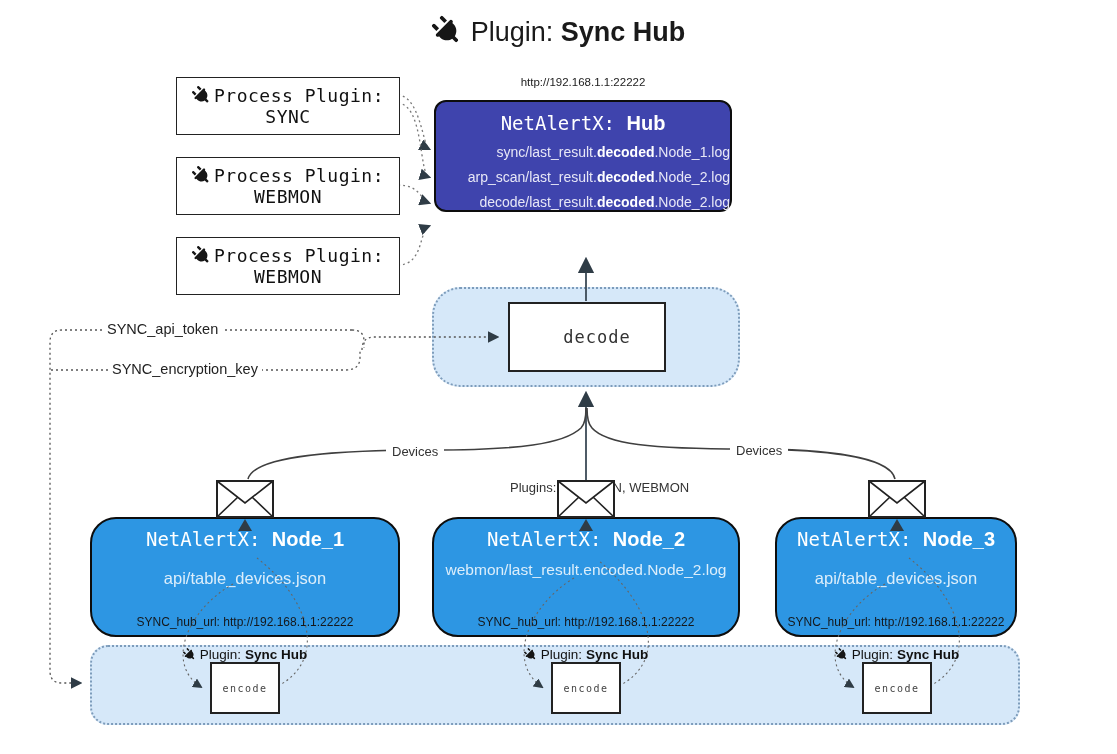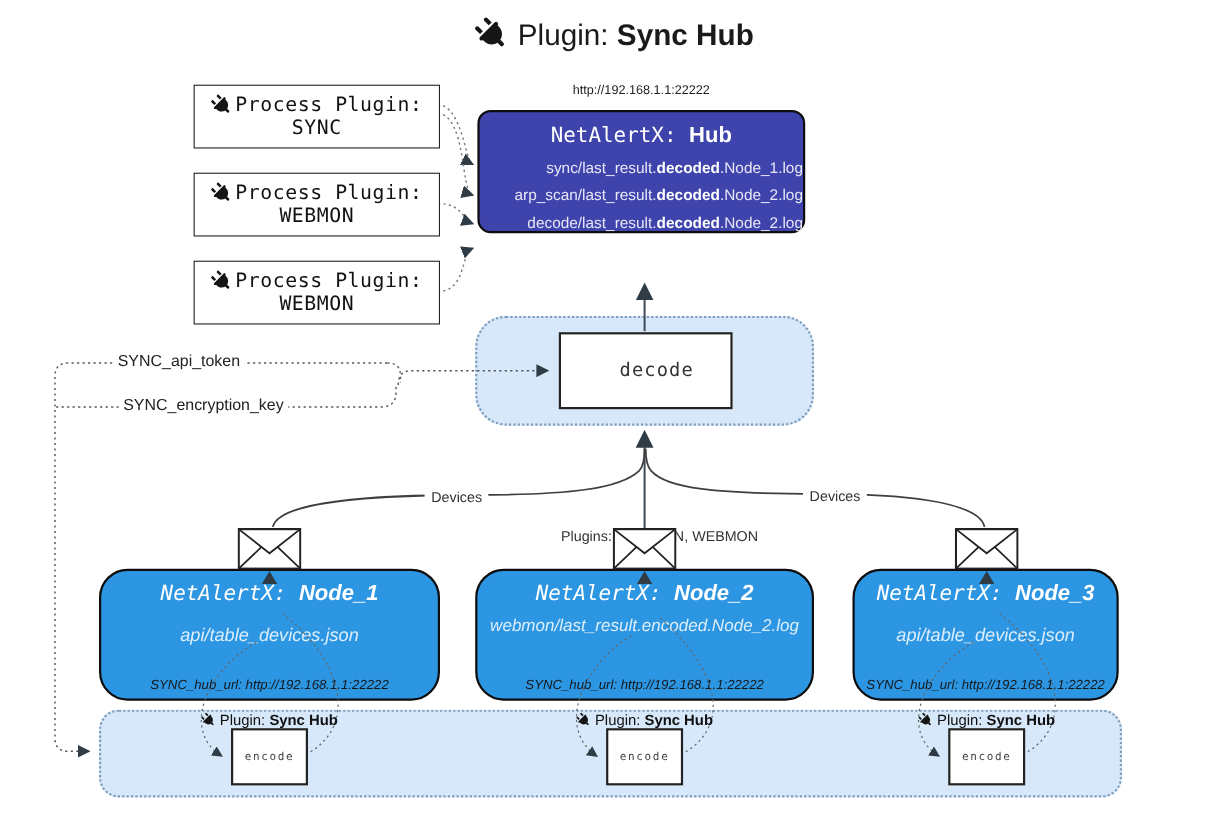--- a/index.html
+++ b/index.html
@@ -44,21 +44,21 @@
   .key2{left:64px;top:361px;margin-left:44px;}
 
   
   .edgelab{background:#fff;padding:0 6px;font-size:13px;color:#333;z-index:10;white-space:nowrap;}
   .dev1{left:386px;top:444px;}
   .dev2{left:730px;top:443px;}
   .plmid{left:504px;top:480px;}
 
   
   .node{top:517px;height:120px;border-radius:26px;background:#2D96E3;border:2px solid #0d0d0d;
-        z-index:1;box-sizing:border-box;font-style:italic;}
+        z-index:1;box-sizing:border-box;}
   .n1{left:90px;width:310px;}
   .n2{left:432px;width:308px;}
   .n3{left:775px;width:242px;}
   .node-title{margin-top:9px;text-align:center;color:#fff;font-size:19px;white-space:nowrap;}
   .node-title .nm{font-family:"Liberation Sans",sans-serif;font-weight:bold;font-size:20px;}
   .node-files{text-align:center;color:#dceefb;}
   .one-line{margin-top:18px;font-size:16.5px;}
   .two-line{margin-top:5px;font-size:15.5px;line-height:28px;white-space:nowrap;}
   .node-url{position:absolute;bottom:6px;left:0;right:0;text-align:center;font-size:12px;color:#15181b;}
 

